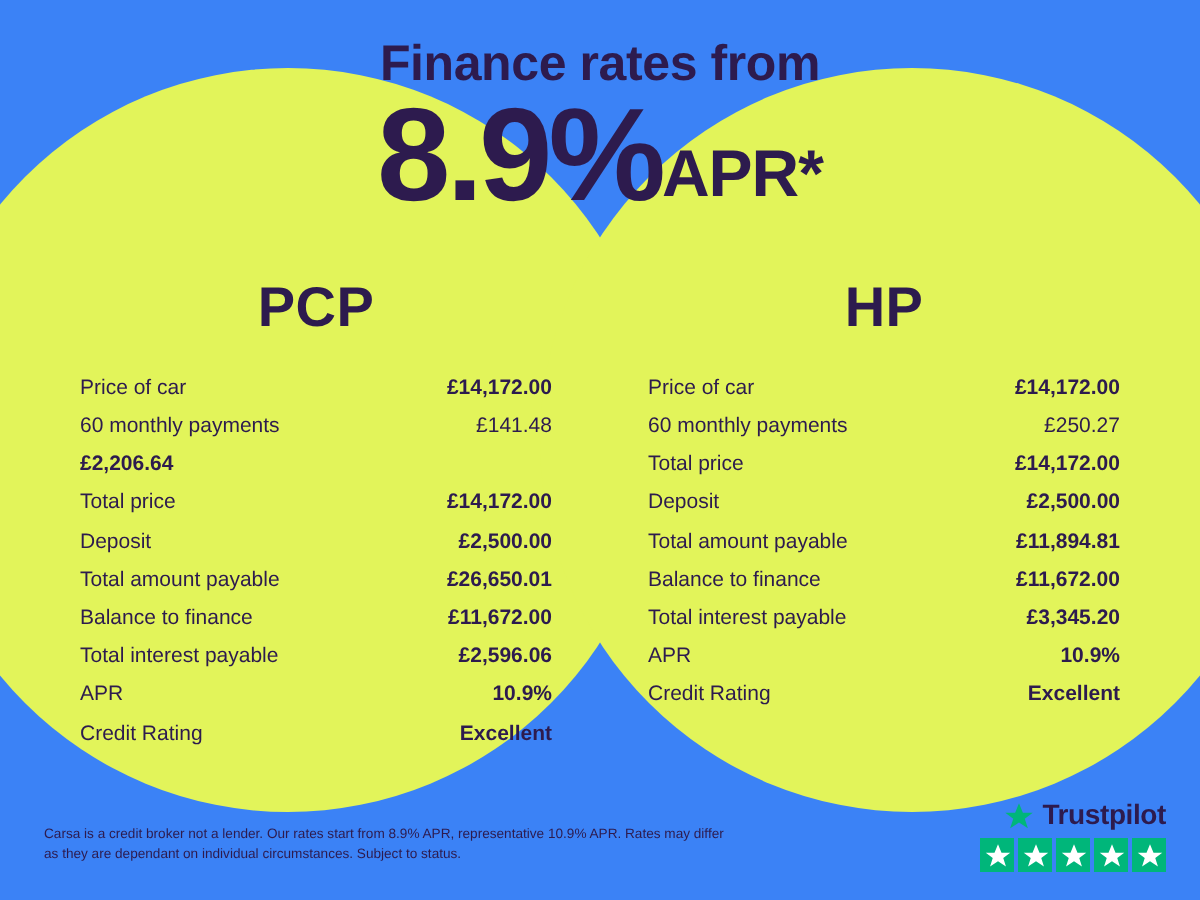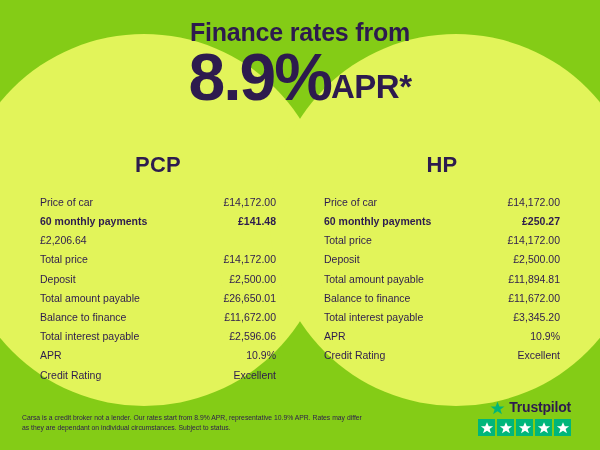--- a/index.html
+++ b/index.html
@@ -10,21 +10,21 @@
     width: 600px;
     height: 450px;
     font-family: "Liberation Sans", sans-serif;
     background: #e9f75e;
     overflow: hidden;
   }
   .page {
     position: relative;
     width: 600px;
     height: 450px;
-    background: #84cc16;
+    background: #3b82f6;
     overflow: hidden;
   }
   
   .circle {
     position: absolute;
     border-radius: 50%;
     background: #e2f45a;
   }
   .circle-left {
     left: -42px;
@@ -79,57 +79,56 @@
   }
   .col {
     width: 50%;
     box-sizing: border-box;
   }
   .col-left { padding: 0 24px 0 40px; }
   .col-right { padding: 0 40px 0 24px; }
   .col-title {
     text-align: center;
     color: #2d1b4e;
-    font-size: 22px;
+    font-size: 28px;
     font-weight: bold;
     margin-bottom: 14px;
     letter-spacing: 0.2px;
-    margin-top: 14px;
   }
   .row {
     display: flex;
     justify-content: space-between;
     align-items: flex-start;
     color: #2d1b4e;
     font-size: 10.5px;
     padding: 3.6px 0;
   }
   .row .label { text-align: left; }
-  .row .value { text-align: right; }
-  .row.bold .label, .row.bold .value { font-weight: bold; }
+  .row .value { text-align: right; font-weight: bold; }
+  .row.bold .label, .row.bold .value { font-weight: normal; }
   .footer {
     position: absolute;
     left: 0;
     bottom: 0;
     width: 100%;
     height: 62px;
     z-index: 3;
   }
   .disclaimer {
     position: absolute;
     left: 22px;
     bottom: 16px;
     width: 340px;
     color: #2d1b4e;
     font-size: 6.8px;
     line-height: 1.55;
   }
   .trustpilot {
     position: absolute;
-    right: 29px;
+    right: 17px;
     bottom: 14px;
     text-align: right;
   }
   .tp-name {
     color: #2d1b4e;
     font-size: 14px;
     font-weight: bold;
     letter-spacing: -0.2px;
     display: flex;
     align-items: center;

